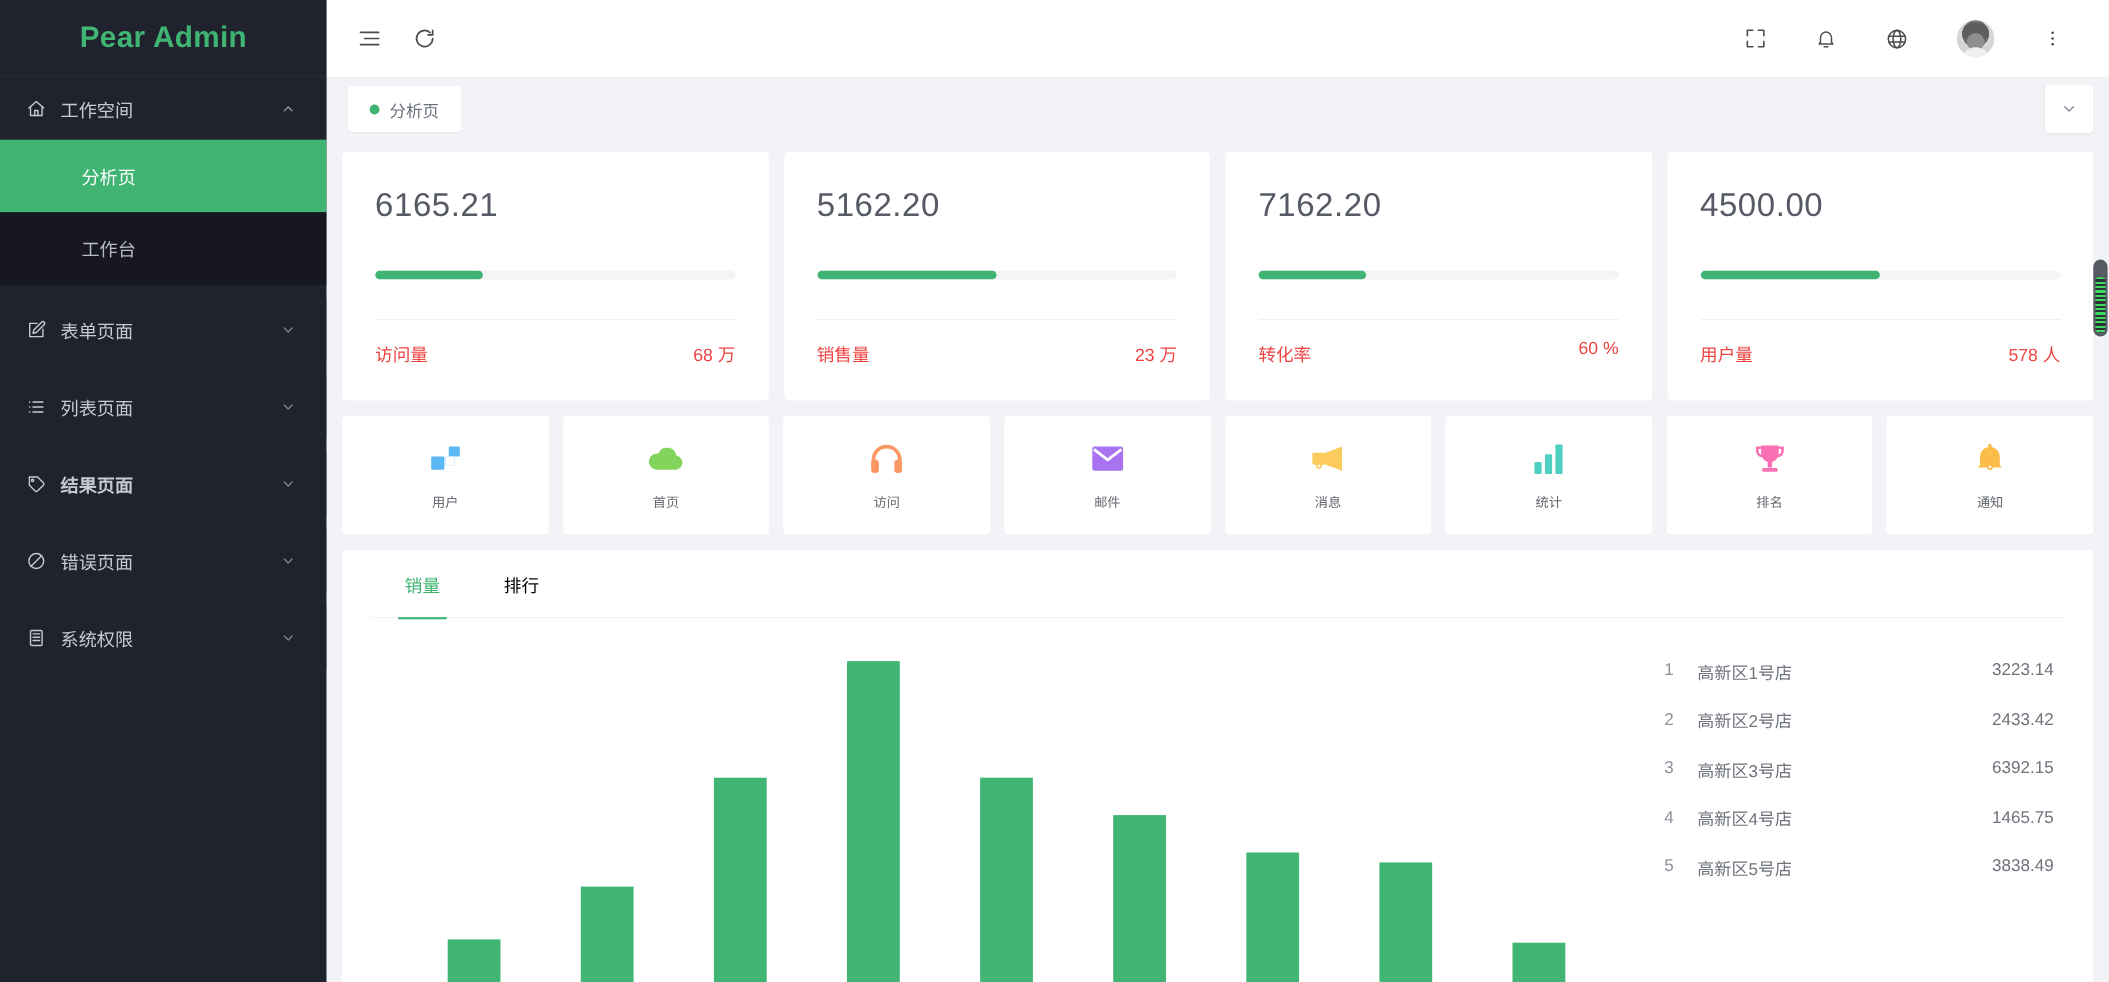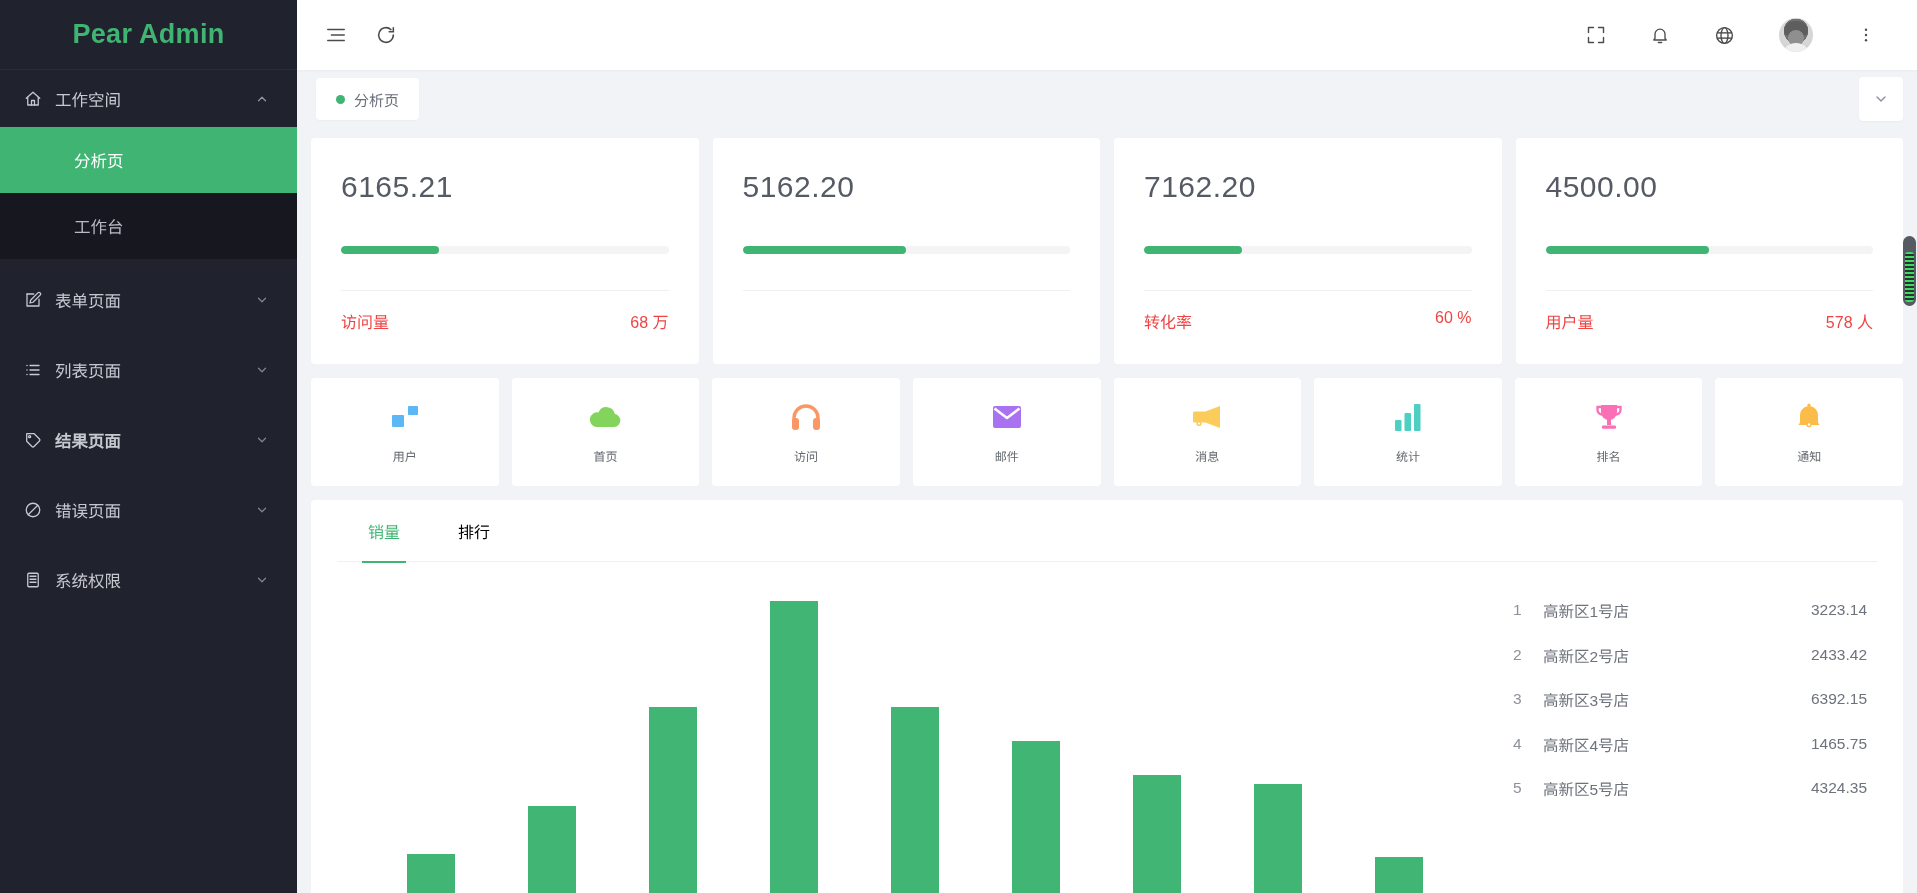--- a/index.html
+++ b/index.html
@@ -409,20 +409,24 @@
             <span class="rt">68 万</span>
           </div>
         </div>
 
         <div class="stat-card">
           <div class="stat-value">5162.20</div>
           <div class="progress">
               <i style="width:50%"></i>
             </div>
           <div class="stat-divider"></div>
+          <div class="stat-foot">
+            <span>销售量</span>
+            <span class="rt">23 万</span>
+          </div>
         </div>
 
         <div class="stat-card">
           <div class="stat-value">7162.20</div>
           <div class="progress">
               <i style="width:30%"></i>
             </div>
           <div class="stat-divider"></div>
           <div class="stat-foot">
             <span>转化率</span>
@@ -598,21 +602,21 @@
               <span class="val">6392.15</span>
             </div>
             <div class="rank-row">
               <span class="idx">4</span>
               <span class="nm">高新区4号店</span>
               <span class="val">1465.75</span>
             </div>
             <div class="rank-row">
               <span class="idx">5</span>
               <span class="nm">高新区5号店</span>
-              <span class="val">4324.35</span>
+              <span class="val">3838.49</span>
             </div>
           </div>
         </div>
       </div>
 
     </div>
 
     <div class="page-scrollbar">
       <i class="grip"></i>
     </div>

